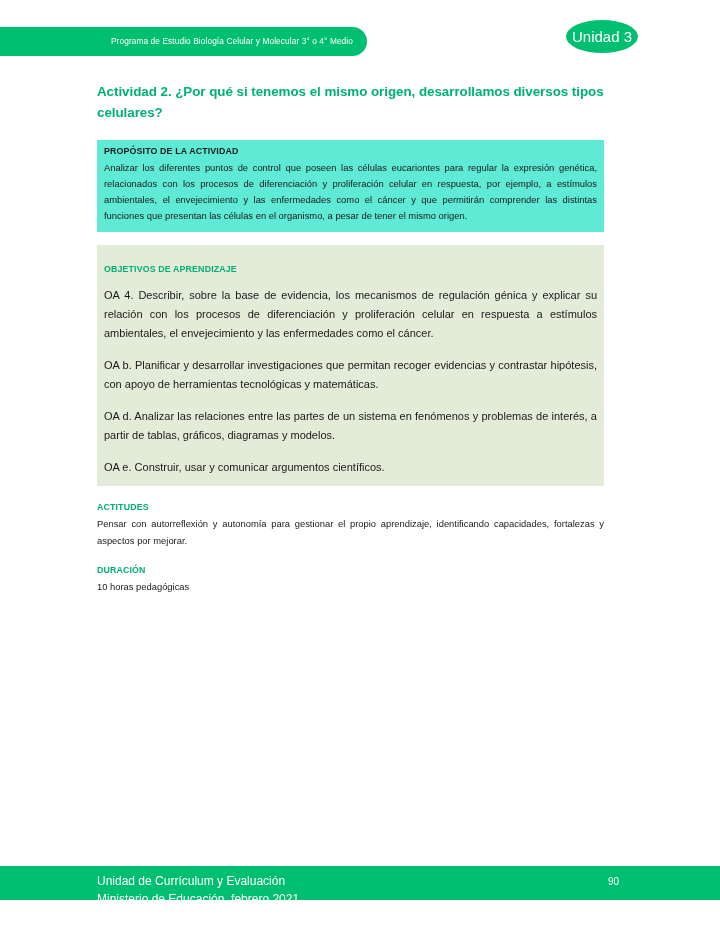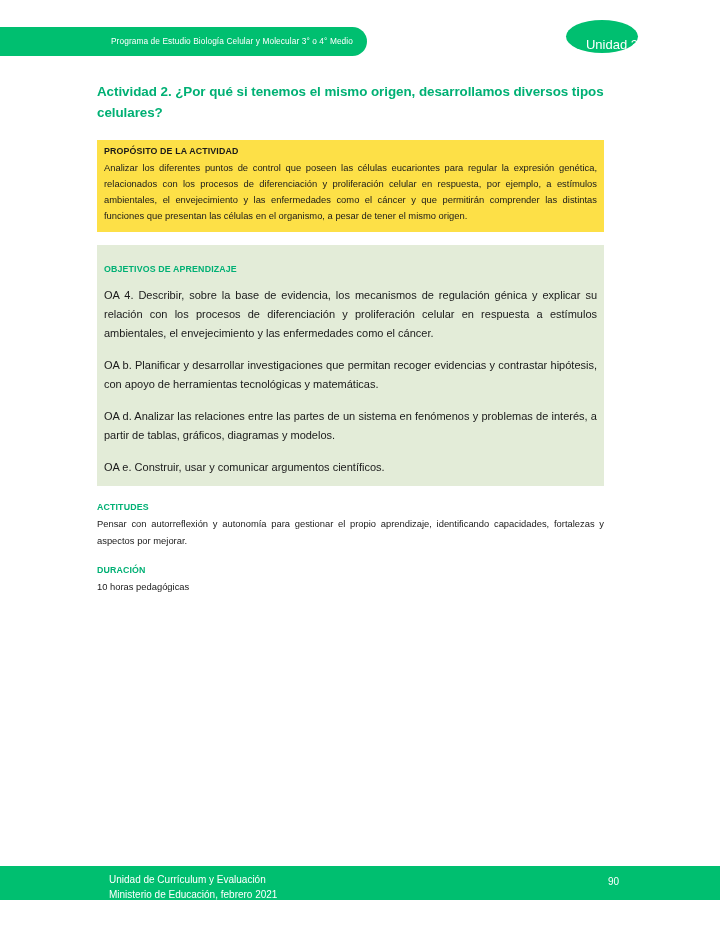--- a/index.html
+++ b/index.html
@@ -52,27 +52,27 @@
     left: 566px;
     top: 20px;
     width: 72px;
     height: 33px;
     background: #00bf70;
     border-radius: 50%;
   }
   .unit-badge-text {
     position: absolute;
     left: 0;
-    top: 8px;
+    top: 0;
     width: 72px;
     height: 33px;
     line-height: 33px;
-    text-align: right;
-    color: #ffffff;
-    font-size: 13px;
+    text-align: center;
+    color: #ffffff;
+    font-size: 15px;
     white-space: nowrap;
   }
 
   
   .content {
     position: absolute;
     left: 97px;
     top: 82px;
     width: 507px;
   }
@@ -81,21 +81,21 @@
     color: #00b074;
     font-size: 13.4px;
     font-weight: bold;
     line-height: 1.55;
     margin: 0 0 16px 0;
     letter-spacing: -0.05px;
   }
 
   
   .purpose-box {
-    background: #fde047;
+    background: #5eead4;
     padding: 6px 7px 8px 7px;
     margin-bottom: 13px;
   }
   .purpose-heading {
     font-size: 8.8px;
     font-weight: bold;
     color: #1a1a1a;
     margin-bottom: 4px;
     letter-spacing: 0.15px;
   }
@@ -151,23 +151,22 @@
     top: 866px;
     width: 720px;
     height: 34px;
     background: #00bf70;
   }
   .footer-left {
     position: absolute;
     left: 97px;
     top: 6px;
     color: #ffffff;
-    font-size: 10px;
+    font-size: 12px;
     line-height: 1.5;
-    margin-left: 12px;
   }
   .footer-page {
     position: absolute;
     left: 608px;
     top: 10px;
     color: #ffffff;
     font-size: 10px;
   }
 </style>
 </head>

